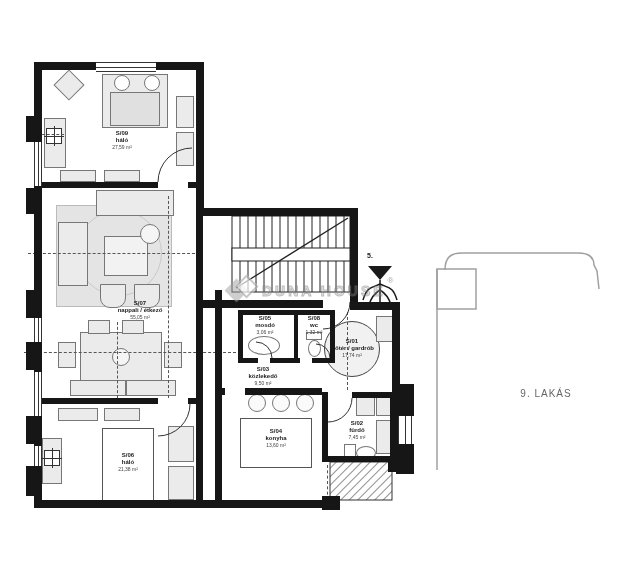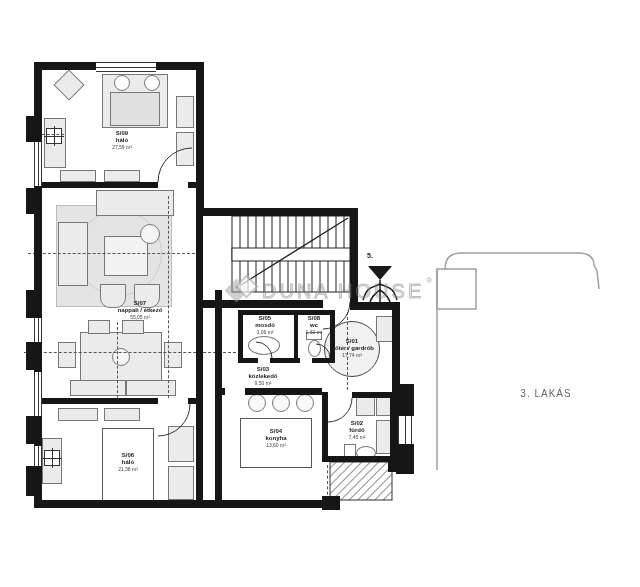--- a/index.html
+++ b/index.html
@@ -20,21 +20,21 @@
   .rname{font-size:6px;font-weight:bold;}
   .rarea{font-size:5px;color:#444;}
   .cross{position:absolute;width:14px;height:14px;border:1px solid #333;background:#fff;z-index:2;}
   .cross::before{content:"";position:absolute;left:-3px;right:-3px;top:50%;border-top:1px solid #333;}
   .cross::after{content:"";position:absolute;top:-3px;bottom:-3px;left:50%;border-left:1px solid #333;}
   svg.overlay{position:absolute;left:0;top:0;z-index:2;}
   .wm{position:absolute;left:226px;top:276px;display:flex;align-items:center;z-index:7;opacity:.85;}
   .wm-logo{position:relative;width:30px;height:30px;margin-right:6px;}
   .wm-d1{position:absolute;left:2px;top:6px;width:17px;height:17px;background:#9f9f9f;opacity:.6;transform:rotate(45deg);}
   .wm-d2{position:absolute;left:12px;top:2px;width:13px;height:13px;background:#fff;border:2px solid #adadad;opacity:.8;transform:rotate(45deg);}
-  .wm-text{font-size:20px;font-weight:normal;letter-spacing:3px;color:rgba(150,150,150,0.28);
+  .wm-text{font-size:14px;font-weight:bold;letter-spacing:3px;color:rgba(150,150,150,0.28);
            -webkit-text-stroke:1px rgba(125,125,125,0.55);}
   .wm-reg{font-size:8px;color:rgba(120,120,120,.8);vertical-align:top;margin-left:2px;align-self:flex-start;}
   .floor-title{position:absolute;left:545px;top:362px;transform:translateX(-50%);
                font-size:17px;font-weight:600;letter-spacing:1px;color:#555;z-index:6;white-space:nowrap;}
   .unit-title{position:absolute;left:546px;top:388px;transform:translateX(-50%);
               font-size:10px;letter-spacing:1px;color:#666;z-index:6;white-space:nowrap;}
   .stairnum{position:absolute;left:367px;top:252px;font-size:7px;font-weight:bold;color:#222;z-index:6;}
   .dash-h{position:absolute;border-top:1px dashed #555;z-index:2;}
   .dash-v{position:absolute;border-left:1px dashed #555;z-index:2;}
 </style>
@@ -254,21 +254,21 @@
     <div class="rarea">7,45 m²</div>
   </div>
   <div class="rlabel" style="left:128px;top:452px;">
     <div class="rid">S/06</div>
     <div class="rname">háló</div>
     <div class="rarea">21,38 m²</div>
   </div>
 
   <div class="stairnum">5.</div>
 
-  <div class="unit-title">3. LAKÁS</div>
+  <div class="unit-title">9. LAKÁS</div>
 
   <div class="wm">
     <div class="wm-logo">
       <div class="wm-d1"></div>
         <div class="wm-d2"></div>
     </div>
     <div class="wm-text">DUNA HOUSE</div>
     <div class="wm-reg">®</div>
   </div>
 

